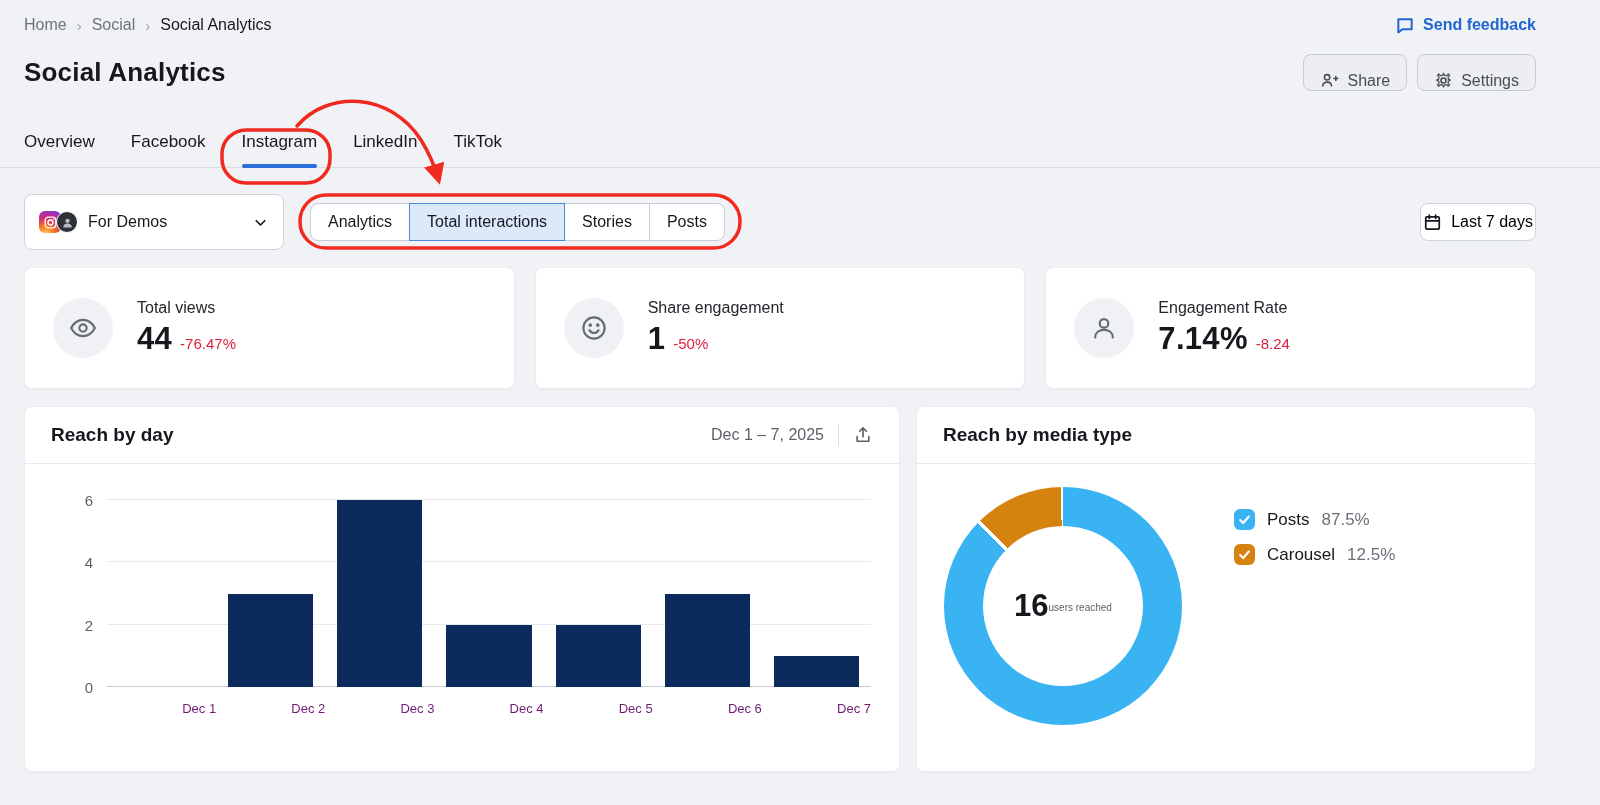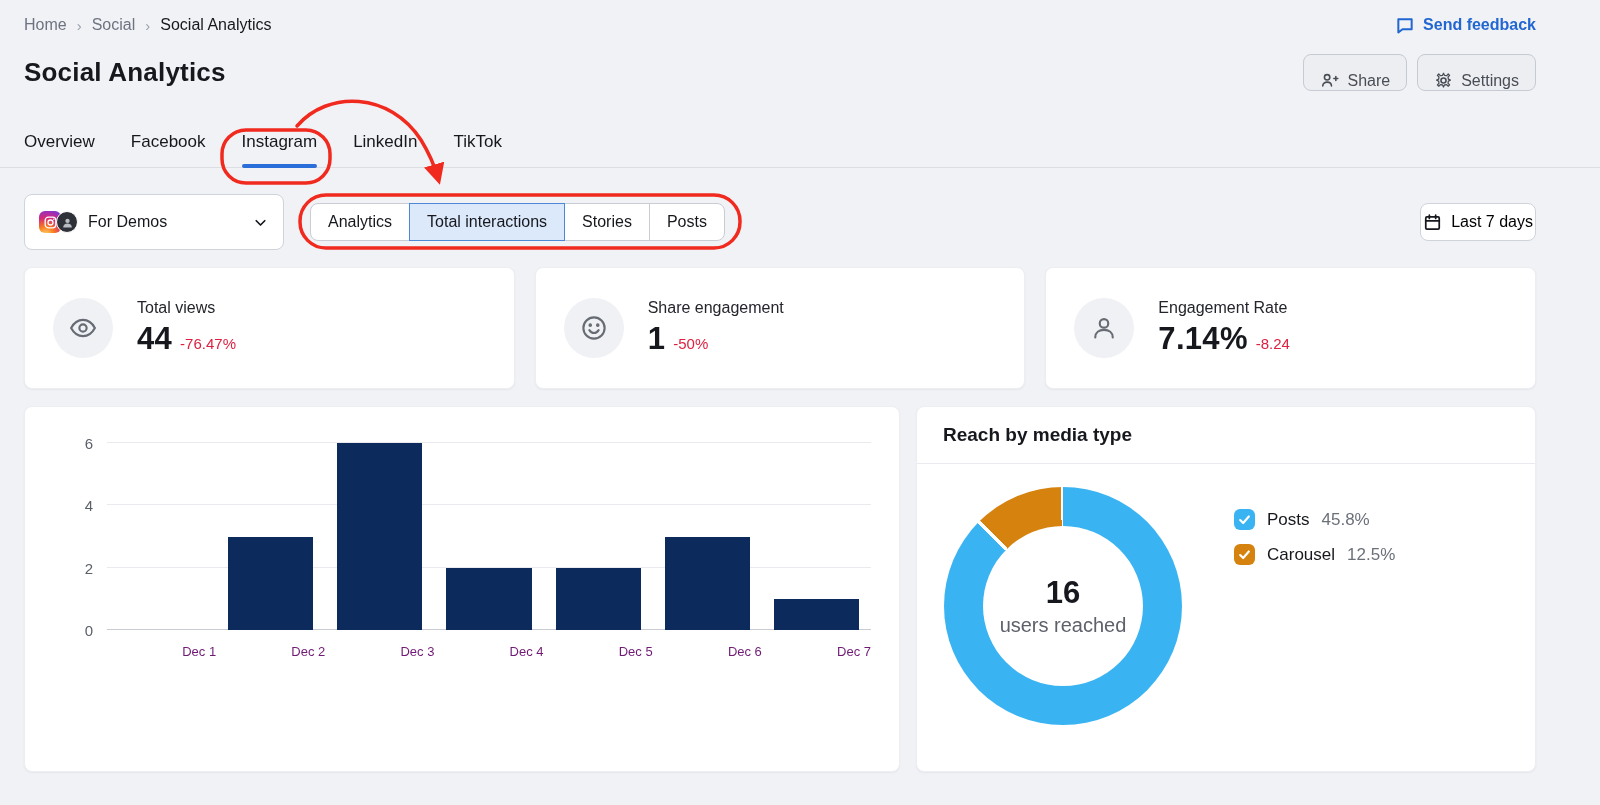--- a/index.html
+++ b/index.html
@@ -119,24 +119,24 @@
     position:absolute; top:calc(100% + 14px); left:0; right:0;
     text-align:right; font-size:13px; color:#701a75;
   }
 
   
   .donut-body { display:flex; padding:23px 20px 0 27px; }
   .donut { position:relative; width:238px; height:238px; border-radius:50%; flex:0 0 238px; }
   .donut-hole {
     position:absolute; left:50%; top:50%; transform:translate(-50%,-50%);
     width:160px; height:160px; border-radius:50%; background:#fff;
-    display:flex; flex-direction:column; align-items:center; justify-content:center;
+    display:flex; flex-direction:row; align-items:center; justify-content:center;
   }
   .donut-value { font-size:31px; font-weight:700; }
-  .donut-sub { font-size:20px; color:#5d616b; margin-top:3px; }
+  .donut-sub { font-size:10px; color:#5d616b; margin-top:3px; }
   .legend { margin-left:52px; margin-top:22px; display:flex; flex-direction:column; gap:14px; }
   .legend-row { display:flex; align-items:center; gap:12px; cursor:pointer; }
   .chk {
     width:21px; height:21px; border-radius:6px;
     display:flex; align-items:center; justify-content:center;
   }
   .legend-label { font-size:17px; color:#16181d; }
   .legend-pct { font-size:17px; color:#6c7079; }
 
   
@@ -287,20 +287,33 @@
         <span class="metric-value">7.14%</span>
         <span class="metric-delta">-8.24</span>
       </div>
     </div>
   </div>
 </div>
 
 <div class="content charts">
 
   <div class="chart-card left">
+    <div class="chart-header">
+      <div class="chart-title">Reach by day</div>
+      <div class="chart-header-right">
+        <span class="chart-daterange">Dec 1 – 7, 2025</span>
+        <span class="vdiv"></span>
+        <span class="export-btn">
+          <svg width="20" height="20" viewBox="0 0 24 24" fill="none" stroke="#5d6169" stroke-width="2" stroke-linecap="round" stroke-linejoin="round">
+            <path d="M12 14 V4 M8 7.5 L12 3.5 L16 7.5"></path>
+              <path d="M5 14 v5.5 h14 V14"></path>
+          </svg>
+        </span>
+      </div>
+    </div>
     <div class="plot-wrap">
       <div id="bar-grid">
           <div class="gridline zero" style="bottom: 0%;"></div>
           <div class="ytick" style="bottom: 0%;">0</div>
           <div class="gridline" style="bottom: 33.3333%;"></div>
           <div class="ytick" style="bottom: 33.3333%;">2</div>
           <div class="gridline" style="bottom: 66.6667%;"></div>
           <div class="ytick" style="bottom: 66.6667%;">4</div>
           <div class="gridline" style="bottom: 100%;"></div>
           <div class="ytick" style="bottom: 100%;">6</div>
@@ -350,21 +363,21 @@
         </div>
       </div>
       <div class="legend">
         <div class="legend-row">
           <span class="chk" id="chk0" style="background: rgb(58, 179, 243);">
             <svg width="13" height="13" viewBox="0 0 24 24" fill="none" stroke="#fff" stroke-width="4" stroke-linecap="round" stroke-linejoin="round">
                 <polyline points="4,13 9.5,18.5 20,6.5"></polyline>
               </svg>
           </span>
           <span class="legend-label">Posts</span>
-          <span class="legend-pct">45.8%</span>
+          <span class="legend-pct">87.5%</span>
         </div>
         <div class="legend-row">
           <span class="chk" id="chk1" style="background: rgb(214, 130, 15);">
             <svg width="13" height="13" viewBox="0 0 24 24" fill="none" stroke="#fff" stroke-width="4" stroke-linecap="round" stroke-linejoin="round">
                 <polyline points="4,13 9.5,18.5 20,6.5"></polyline>
               </svg>
           </span>
           <span class="legend-label">Carousel</span>
           <span class="legend-pct">12.5%</span>
         </div>

